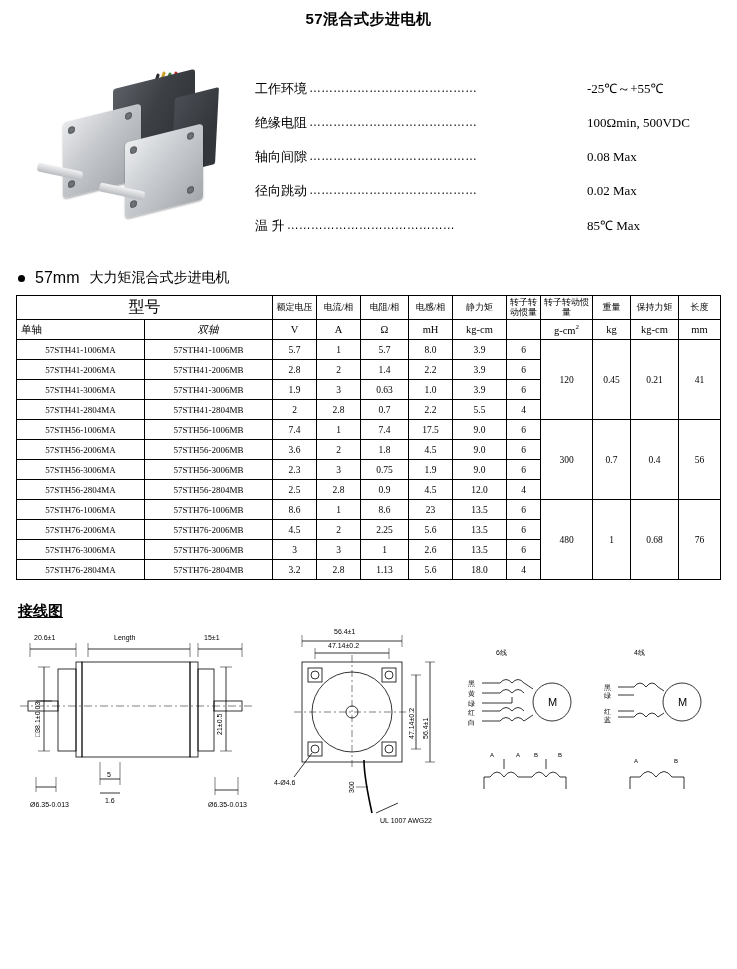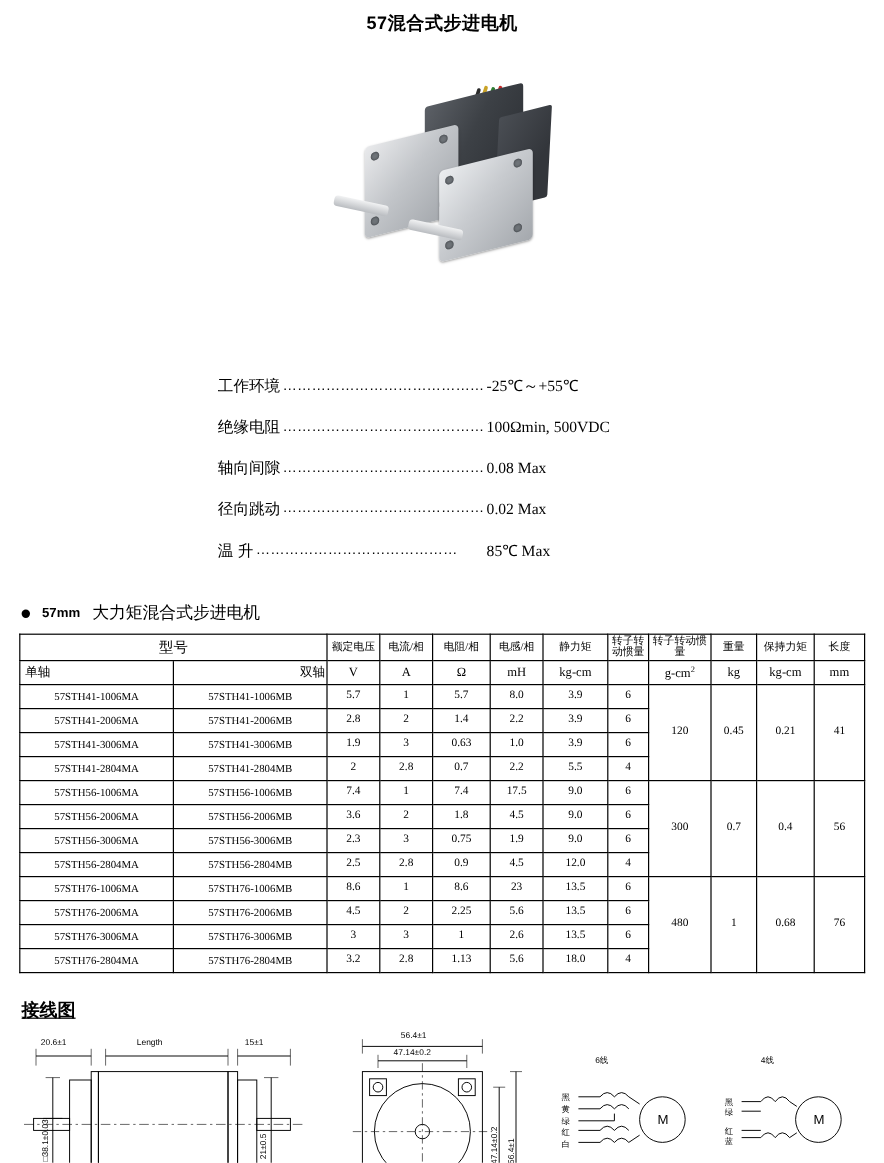--- a/index.html
+++ b/index.html
@@ -18,23 +18,22 @@
     text-align:center;
     font-size:15px;
     font-weight:bold;
     padding-top:10px;
     letter-spacing:0.5px;
   }
 
   
   .top-block {
     display:flex;
-    align-items:center;
+    align-items:flex-end;
     padding:12px 0 0 0;
-    flex-direction:column;
   }
   .motor-photo {
     width:255px;
     height:210px;
     position:relative;
     flex:0 0 255px;
   }
   
   .photo-inner {
     position:absolute;
@@ -141,41 +140,41 @@
     gap:10px;
     margin:18px 0 8px 18px;
     font-size:15px;
   }
   .bullet {
     width:7px; height:7px;
     border-radius:50%;
     background:#000;
     display:inline-block;
   }
-  .section-head .h-main { font-weight:bold; font-size:11px; }
+  .section-head .h-main { font-weight:normal; font-size:16px; }
   .section-head .h-sub { font-size:14px; }
 
   
   table.spec-table {
     border-collapse:collapse;
     width:704px;
     margin:4px auto 0 auto;
     font-size:9.5px;
     font-family:"Liberation Serif", serif;
     table-layout:fixed;
   }
   table.spec-table td, table.spec-table th {
     border:1px solid #000;
     text-align:center;
     vertical-align:middle;
     padding:1px 1px;
     height:20px;
     font-weight:normal;
   }
-  .hdr-model { font-size:12px; }
+  .hdr-model { font-size:16px; }
   .hdr-small { font-size:9px; line-height:1.05; }
   td.model-cell { text-align:left; padding-left:3px; font-size:9px;margin-left:12px; }
   .unit-row td { font-size:9px; height:17px; }
   .sub-hdr td { font-size:10.5px; height:19px; }
   .sup { font-size:7px; vertical-align:super; }
 
   
   .bottom-heads {
     display:flex;
     margin:22px 0 0 18px;
@@ -301,21 +300,21 @@
     <td class="hdr-small">静力矩</td>
     <td class="hdr-small">转子转动惯量</td>
     <td class="hdr-small">转子转动惯量</td>
     <td class="hdr-small">重量</td>
     <td class="hdr-small">保持力矩</td>
     <td class="hdr-small">长度</td>
   </tr>
 
   <tr class="sub-hdr unit-row">
     <td style="text-align:left;padding-left:4px;">单轴</td>
-    <td style="text-align:right;padding-left:0;">双轴</td>
+    <td style="text-align:center;padding-left:0;font-style:italic;">双轴</td>
     <td>V</td>
     <td>A</td>
     <td>Ω</td>
     <td>mH</td>
     <td>kg-cm</td>
     <td></td>
     <td><span>g-cm</span><span class="sup">2</span></td>
     <td>kg</td>
     <td>kg-cm</td>
     <td>mm</td>

